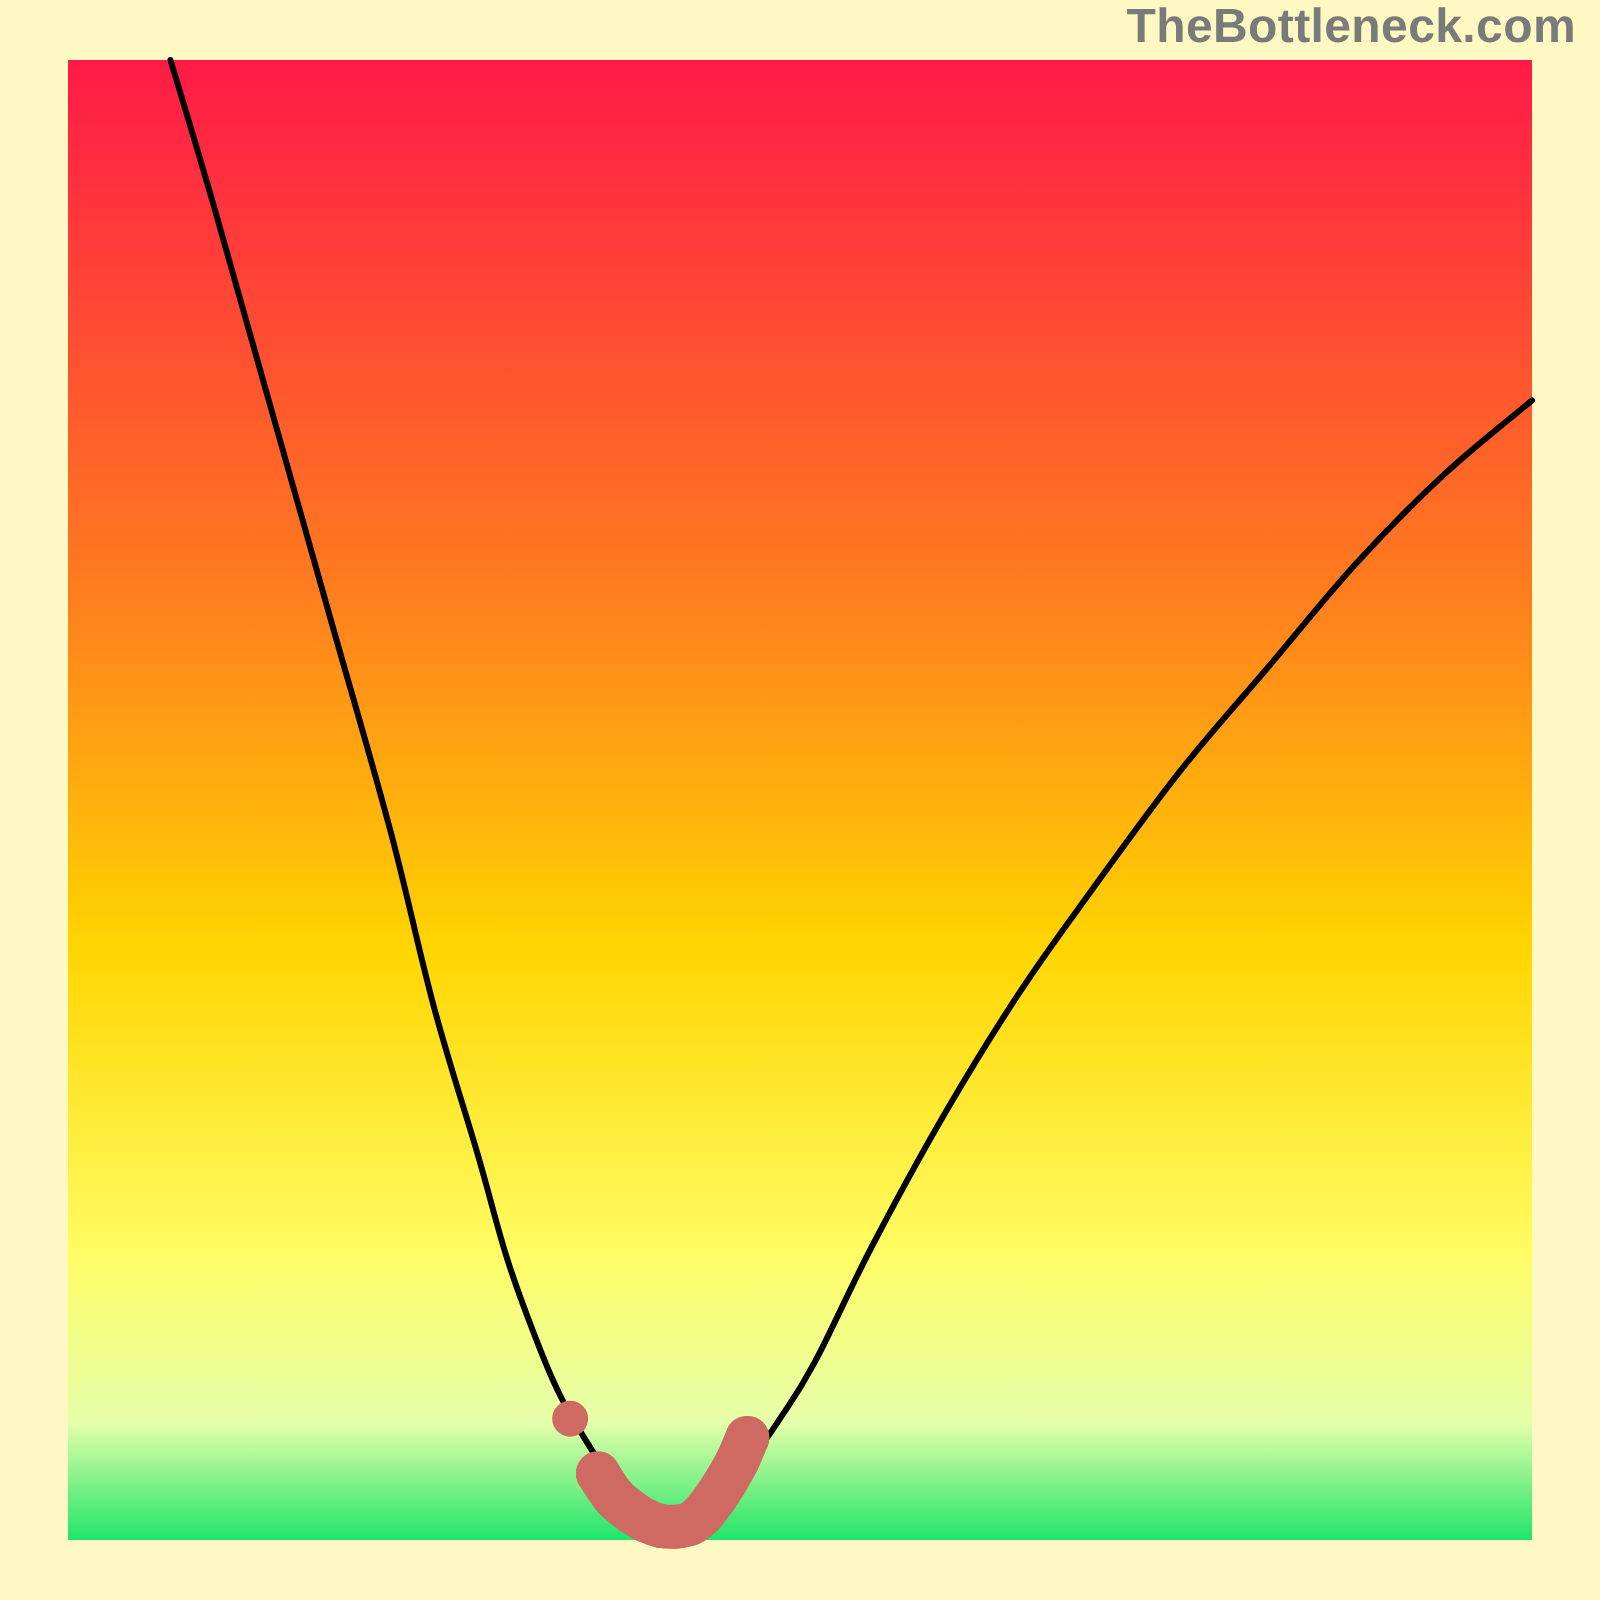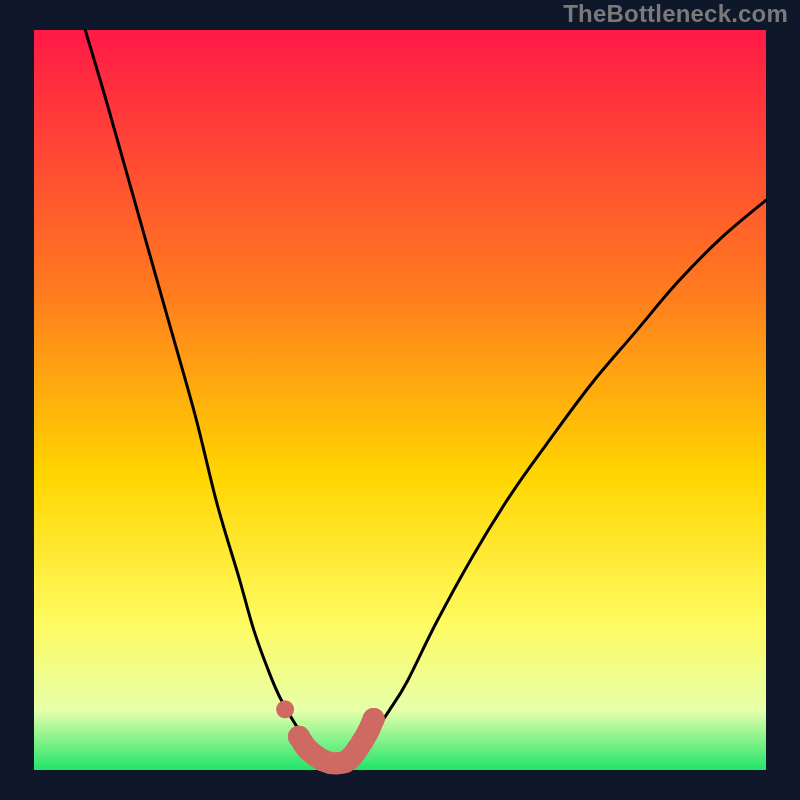--- a/index.html
+++ b/index.html
@@ -9,21 +9,21 @@
     height: 800px;
     background: #000;
     overflow: hidden;
   }
   .frame {
     position: absolute;
     top: 0;
     left: 0;
     width: 800px;
     height: 800px;
-    background: #0f172a;
+    background: #fef9c3;
   }
   .watermark {
     position: absolute;
     top: 0;
     right: 12px;
     color: #7a7a7a;
     font-family: Arial, Helvetica, sans-serif;
     font-size: 24px;
     font-weight: 600;
     letter-spacing: 0.2px;

